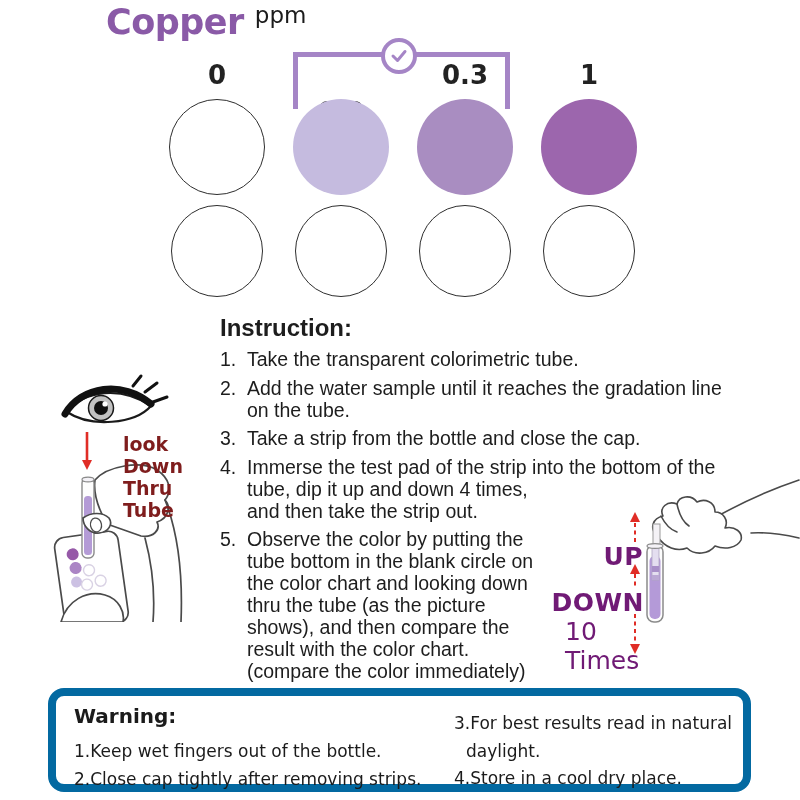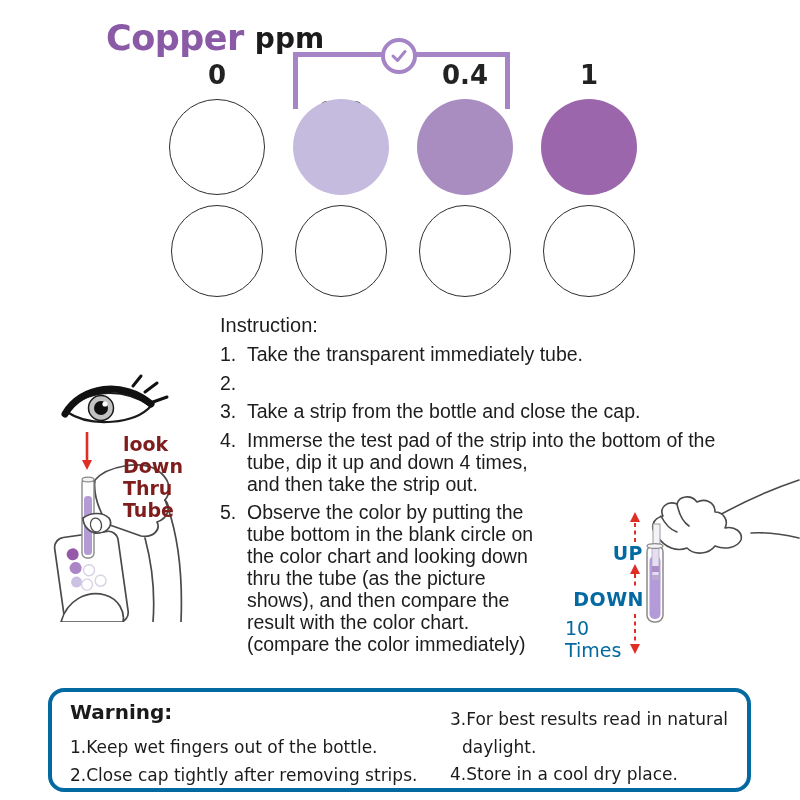--- a/index.html
+++ b/index.html
@@ -1,54 +1,54 @@
 <!DOCTYPE html>
 <html><head>
 <meta charset="utf-8">
 <style>
   html,body{margin:0;padding:0;background:#fff;}
   .page{position:relative;width:800px;height:800px;background:#fff;overflow:hidden;
         font-family:"DejaVu Sans",sans-serif;color:#1b1b1b;}
 
   
-  .title{position:absolute;left:106px;top:2px;display:flex;align-items:center;margin-top:16px;}
+  .title{position:absolute;left:106px;top:2px;display:flex;align-items:flex-start;}
   .title-main{font-size:35px;font-weight:bold;color:#8a5aa7;letter-spacing:-0.5px;}
-  .title-unit{font-size:28px;color:#1b1b1b;margin-left:11px;font-weight:700;}
+  .title-unit{font-size:23px;color:#1b1b1b;margin-left:11px;font-weight:400;}
 
   
   .bracket{position:absolute;background:#a585c6;}
   .check-badge{position:absolute;left:381px;top:38px;width:36px;height:36px;border:4px solid #a585c6;
                border-radius:50%;background:#fff;box-sizing:border-box;display:flex;align-items:center;justify-content:center;}
   .chart-label{position:absolute;top:60px;width:60px;text-align:center;font-size:26px;font-weight:bold;color:#222;}
   .circle{position:absolute;border-radius:50%;box-sizing:border-box;}
   .row1{top:99px;width:96px;height:96px;}
   .row2{top:205px;width:92px;height:92px;border:1.6px solid #2e2e2e;background:#fff;}
   .outlined{border:1.6px solid #2e2e2e;}
 
   
   .instructions{position:absolute;left:220px;top:314px;width:556px;
                 font-family:"Liberation Sans",sans-serif;color:#1d1d1d;}
-  .inst-h{font-size:20px;font-weight:normal;margin-bottom:6px;}
+  .inst-h{font-size:24px;font-weight:bold;margin-bottom:6px;}
   .inst-item{display:flex;font-size:19.5px;line-height:22px;margin-bottom:6.5px;}
   .inst-num{width:27px;flex:none;}
   .inst-text{white-space:pre-line;}
 
   
   .fig-left{position:absolute;left:45px;top:372px;width:180px;height:250px;}
   .fig-right{position:absolute;left:565px;top:478px;width:235px;height:190px;}
   .fig-left svg,.fig-right svg{position:absolute;left:0;top:0;}
   .red-caption{position:absolute;left:78px;top:61px;color:#7f1d1d;font-size:19px;font-weight:bold;
                line-height:22px;white-space:pre-line;}
-  .red-label{position:absolute;color:#0369a1;font-weight:bold;font-size:19px;letter-spacing:0.5px;}
+  .red-label{position:absolute;color:#701a75;font-weight:bold;font-size:25px;letter-spacing:0.5px;}
   .red-label.up{right:157px;top:64px;}
   .red-label.down{right:156px;top:110px;text-align:right;}
   .red-label.times{right:154px;top:139px;font-weight:normal;letter-spacing:0;}
 
   
-  .warning-box{position:absolute;left:48px;top:688px;width:703px;height:104px;border:4px solid #0369a1;
+  .warning-box{position:absolute;left:48px;top:688px;width:703px;height:104px;border:8px solid #0369a1;
                border-radius:16px;box-sizing:border-box;background:#fff;}
   .warn-left{position:absolute;left:18px;top:8px;width:370px;}
   .warn-h{font-size:20px;font-weight:bold;margin-bottom:10px;}
   .warn-item{font-size:17px;line-height:27.5px;font-weight:400;white-space:pre-line;
              padding-left:12px;text-indent:-12px;}
   .warn-right{position:absolute;left:398px;top:14px;width:300px;}
 </style>
 </head>
 <body>
 
@@ -64,41 +64,43 @@
   <div class="bracket" style="left:293px;top:52px;width:5px;height:57px;"></div>
   <div class="bracket" style="left:505px;top:52px;width:5px;height:57px;"></div>
   <div class="check-badge">
     <svg width="22" height="22" viewBox="0 0 22 22">
       <path d="M5,11 L9.5,15.5 L17,6.5" fill="none" stroke="#a585c6" stroke-width="3" stroke-linecap="round" stroke-linejoin="round"></path>
     </svg>
   </div>
 
   <span class="chart-label" style="left:187px;">0</span>
   <span class="chart-label" style="left:311px;margin-top:37px;">0.2</span>
-  <span class="chart-label" style="left:435px;">0.4</span>
+  <span class="chart-label" style="left:435px;">0.3</span>
   <span class="chart-label" style="left:559px;">1</span>
 
   <div class="circle row1 outlined" style="left: 169px; background: rgb(255, 255, 255);"></div>
   <div class="circle row1" style="left: 293px; background: rgb(197, 187, 223);"></div>
   <div class="circle row1" style="left: 417px; background: rgb(169, 141, 193);"></div>
   <div class="circle row1" style="left: 541px; background: rgb(156, 102, 173);"></div>
 
   <div class="circle row2" style="left:171px;"></div>
   <div class="circle row2" style="left:295px;"></div>
   <div class="circle row2" style="left:419px;"></div>
   <div class="circle row2" style="left:543px;"></div>
 
   <div class="instructions">
     <div class="inst-h">Instruction:</div>
     <div class="inst-item">
       <span class="inst-num">1.</span>
-      <span class="inst-text">Take the transparent immediately tube.</span>
+      <span class="inst-text">Take the transparent colorimetric tube.</span>
     </div>
     <div class="inst-item">
       <span class="inst-num">2.</span>
+      <span class="inst-text">Add the water sample until it reaches the gradation line
+on the tube.</span>
     </div>
     <div class="inst-item">
       <span class="inst-num">3.</span>
       <span class="inst-text">Take a strip from the bottle and close the cap.</span>
     </div>
     <div class="inst-item">
       <span class="inst-num">4.</span>
       <span class="inst-text">Immerse the test pad of the strip into the bottom of the
 tube, dip it up and down 4 times,
 and then take the strip out.</span>

